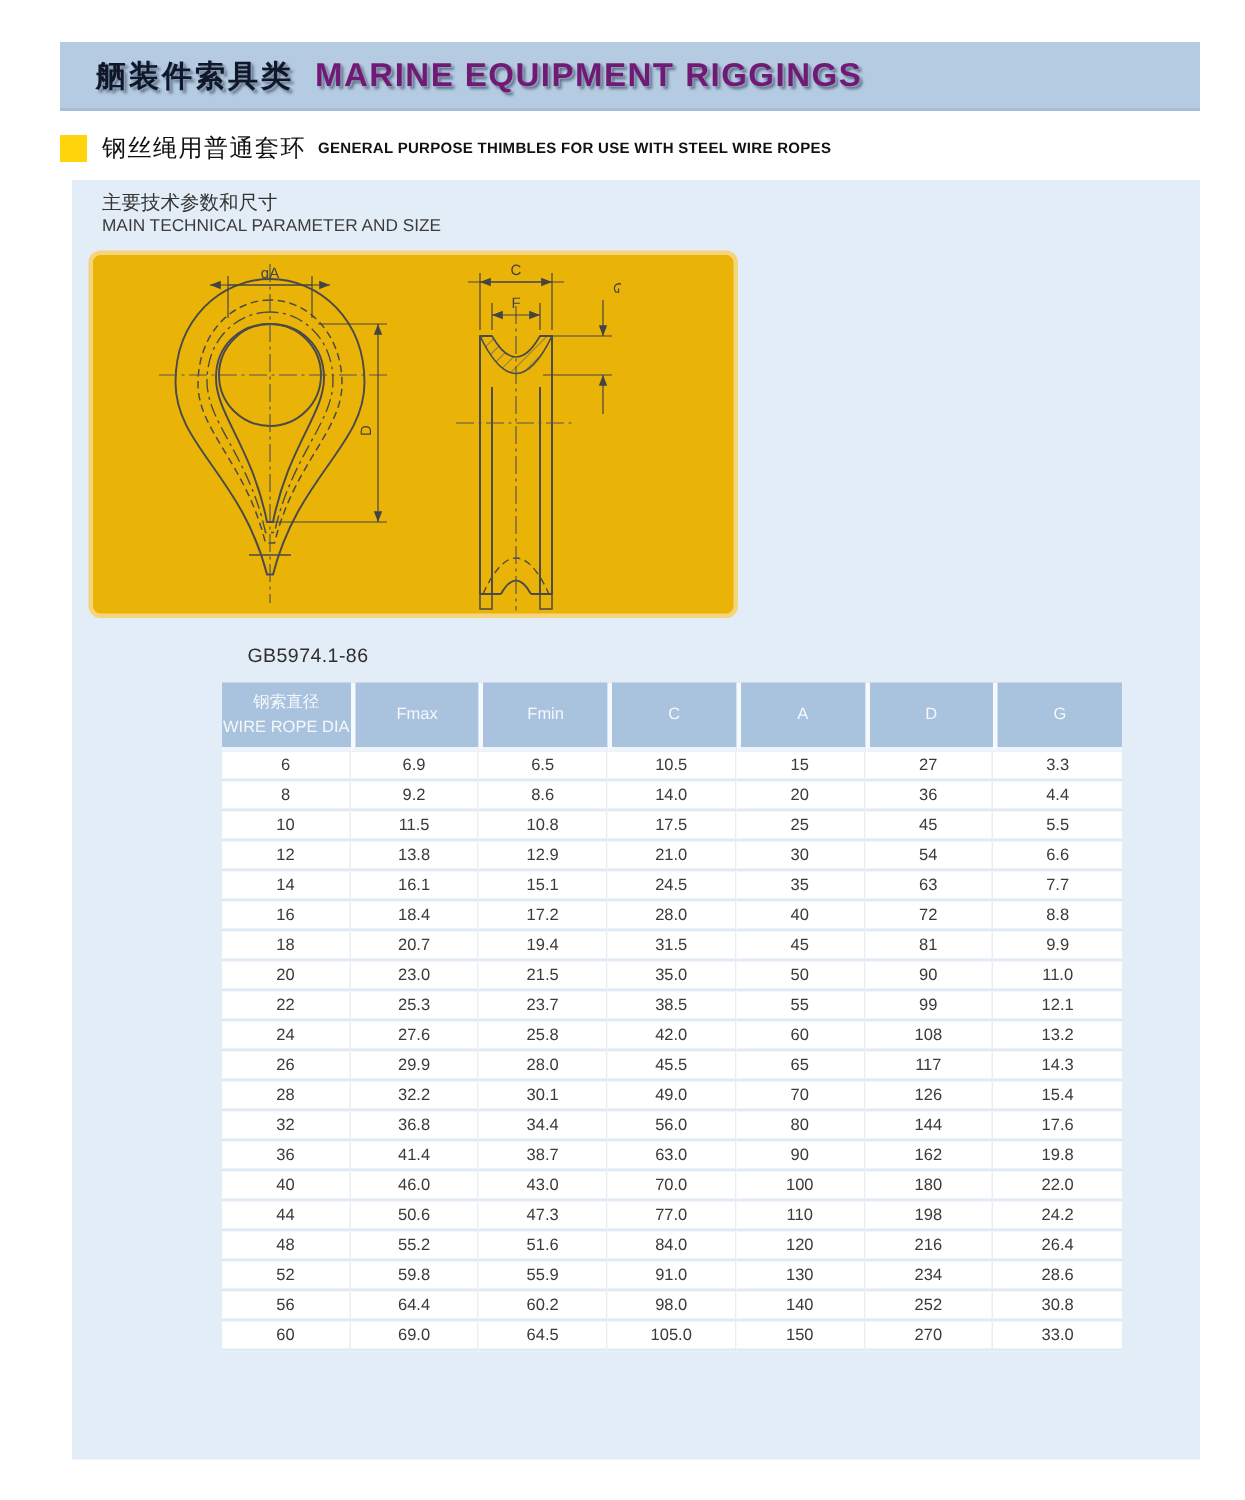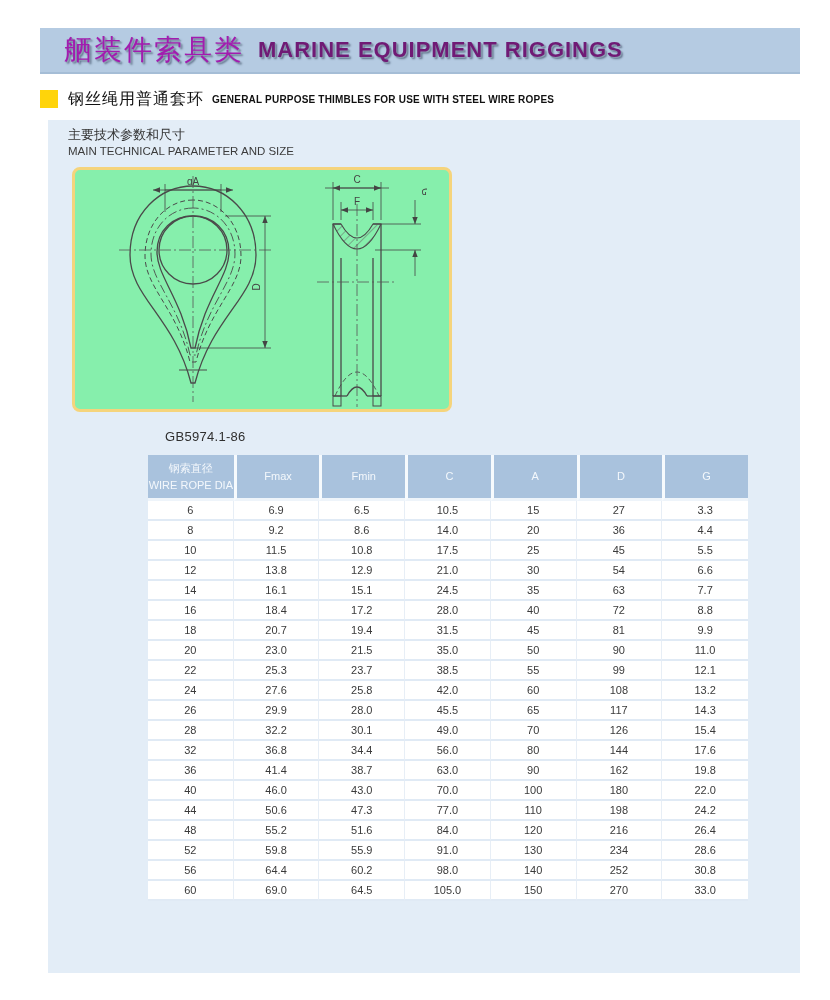--- a/index.html
+++ b/index.html
@@ -7,21 +7,21 @@
   body {
     width:830px; height:1000px; position:relative; overflow:hidden;
     font-family:"Liberation Sans", sans-serif; color:#333;
   }
   .banner {
     position:absolute; left:40px; top:28px; width:760px; height:46px;
     background:#b5cbe2; border-bottom:2px solid #a5bdd6;
     display:flex; align-items:center; padding-left:24px;
   }
   .banner .zh {
-    font-size:28px; font-weight:normal; color:#a21caf; letter-spacing:2px;
+    font-size:20px; font-weight:bold; color:#0f172a; letter-spacing:2px;
     text-shadow:1px 1px 0 #8b9cb2, 2px 2px 2px #5f7189;
   }
   .banner .en {
     font-size:22px; font-weight:bold; color:#701a75; margin-left:14px; letter-spacing:1px;
     text-shadow:1px 1px 0 #8b9cb2, 2px 2px 2px #5f7189;
   }
   .section-row {
     position:absolute; left:40px; top:88px; width:760px; height:22px;
     display:flex; align-items:center;
   }
@@ -30,22 +30,22 @@
   .section-row .en { font-size:10px; font-weight:bold; color:#111; margin-left:8px; letter-spacing:0.2px; }
   .content {
     position:absolute; left:48px; top:120px; width:752px; height:853px;
     background:#e3edf7;
     padding-left:32px;
   }
   .tech-title { position:absolute; left:20px; top:6px; line-height:1.35; }
   .tech-title .zh { font-size:13px; color:#333; }
   .tech-title .en { font-size:11.5px; color:#3c3c3c; }
   .figure-box {
-    position:absolute; left:24px; top:47px; width:380px; height:245px;
-    background:#86efac; border:3px solid #f5d47c; border-radius:8px;
+    position:absolute; left:11px; top:47px; width:433px; height:245px;
+    background:#eab308; border:3px solid #f5d47c; border-radius:8px;
   }
   .gb-label { position:absolute; left:117px; top:309px; font-size:13px; color:#2f2f2f; letter-spacing:0.3px; }
   table.spec {
     position:absolute; left:100px; top:335px; width:600px;
     border-collapse:separate; border-spacing:0; table-layout:fixed;
   }
   table.spec th {
     background:#a9c2dd; color:#f4f8fc; font-weight:normal; font-size:11px;
     height:46px; text-align:center; vertical-align:middle; line-height:1.5;
     border-bottom:3px solid #eef4fa;

